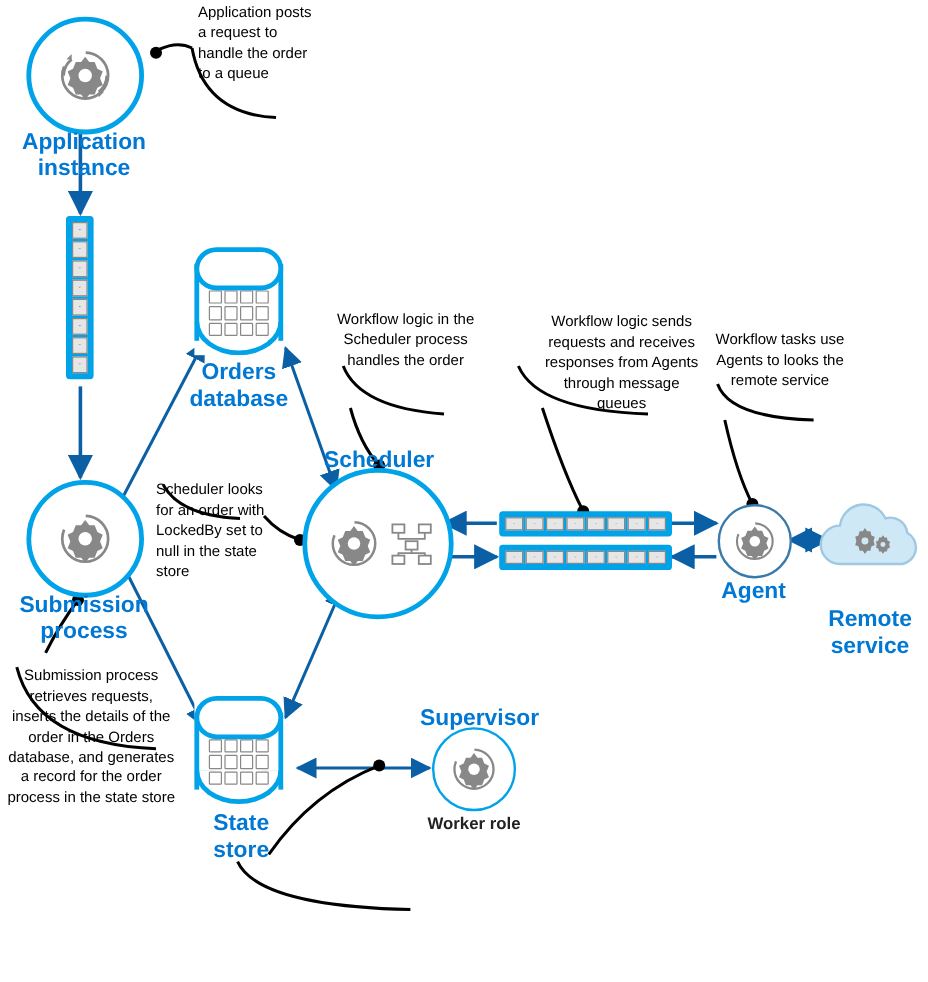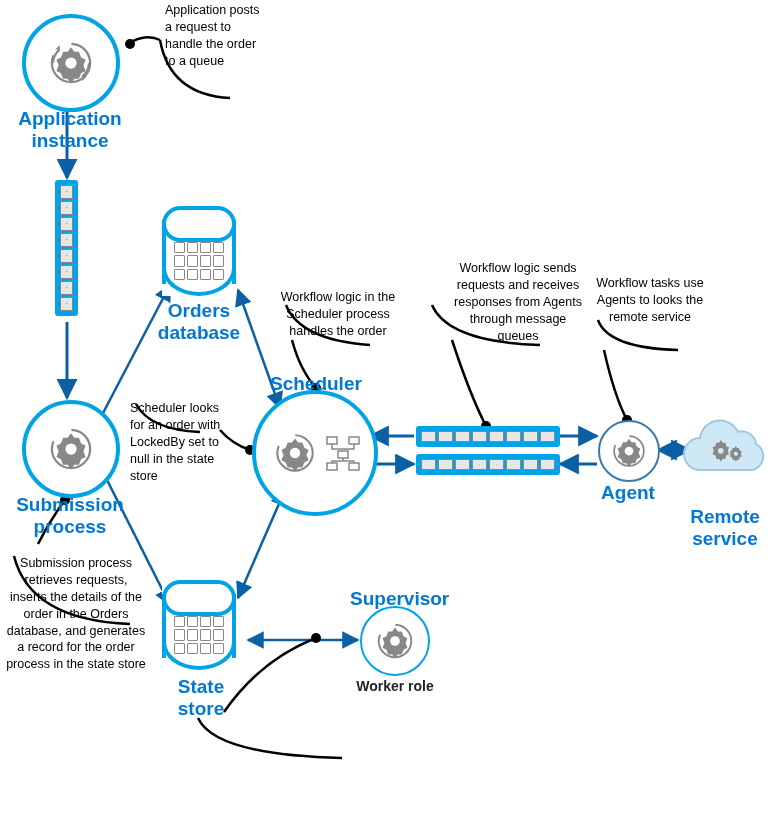--- a/index.html
+++ b/index.html
@@ -346,20 +346,20 @@
   </div>
   <div class="node-label" style="left:350px; top:588px; width:90px;">Supervisor</div>
   <div class="sublabel" style="left:345px; top:678px; width:100px;">Worker role</div>
 
   <div class="callout-text" style="left:6px; top:555px; width:140px;">Submission process retrieves requests, inserts the details of the order in the Orders database, and generates a record for the order process in the state store</div>
 
   <div class="callout-text" style="left:165px; top:2px; width:100px; text-align:left;">Application posts a request to handle the order to a queue</div>
 
   <div class="callout-text" style="left:130px; top:400px; width:105px; text-align:left;">Scheduler looks for an order with LockedBy set to null in the state store</div>
 
-  <div class="callout-text" style="left:278px; top:289px; width:120px;">Workflow logic in the Scheduler process handles the order</div>
+  <div class="callout-text" style="left:278px; top:258px; width:120px;">Workflow logic in the Scheduler process handles the order</div>
 
   <div class="callout-text" style="left:448px; top:260px; width:140px;">Workflow logic sends requests and receives responses from Agents through message queues</div>
 
   <div class="callout-text" style="left:590px; top:275px; width:120px;">Workflow tasks use Agents to looks the remote service</div>
 
 
 </div>
 
 </body></html>

